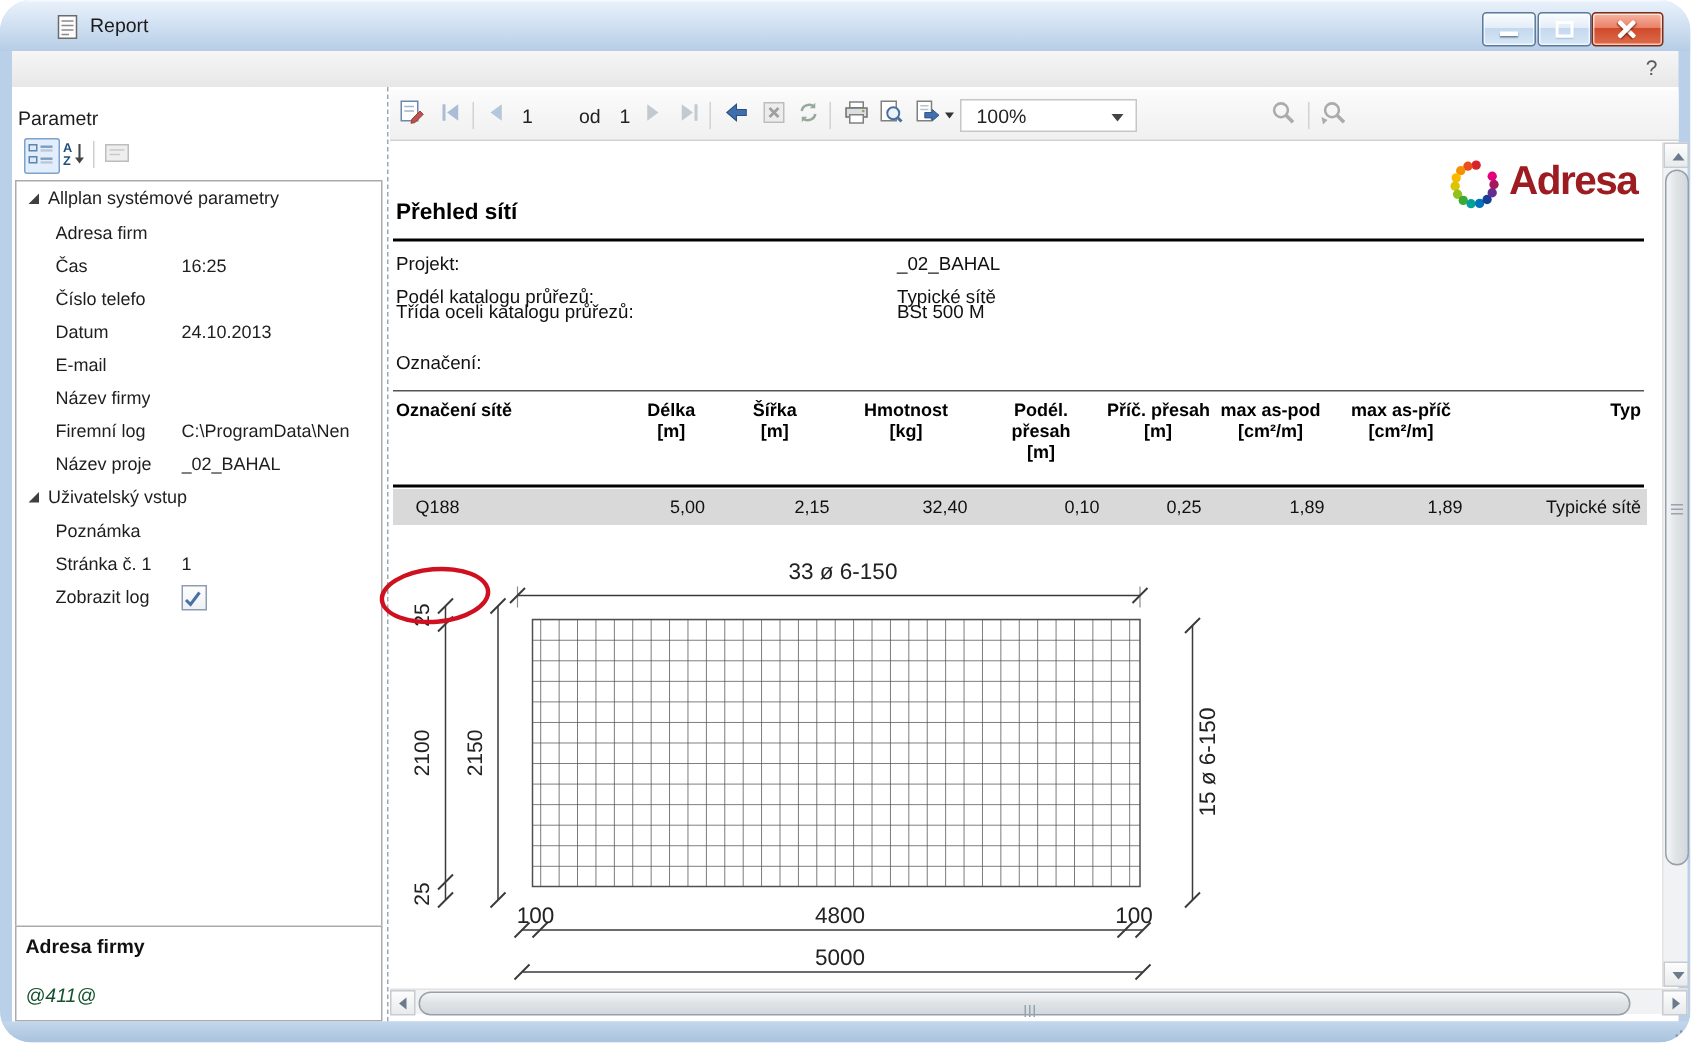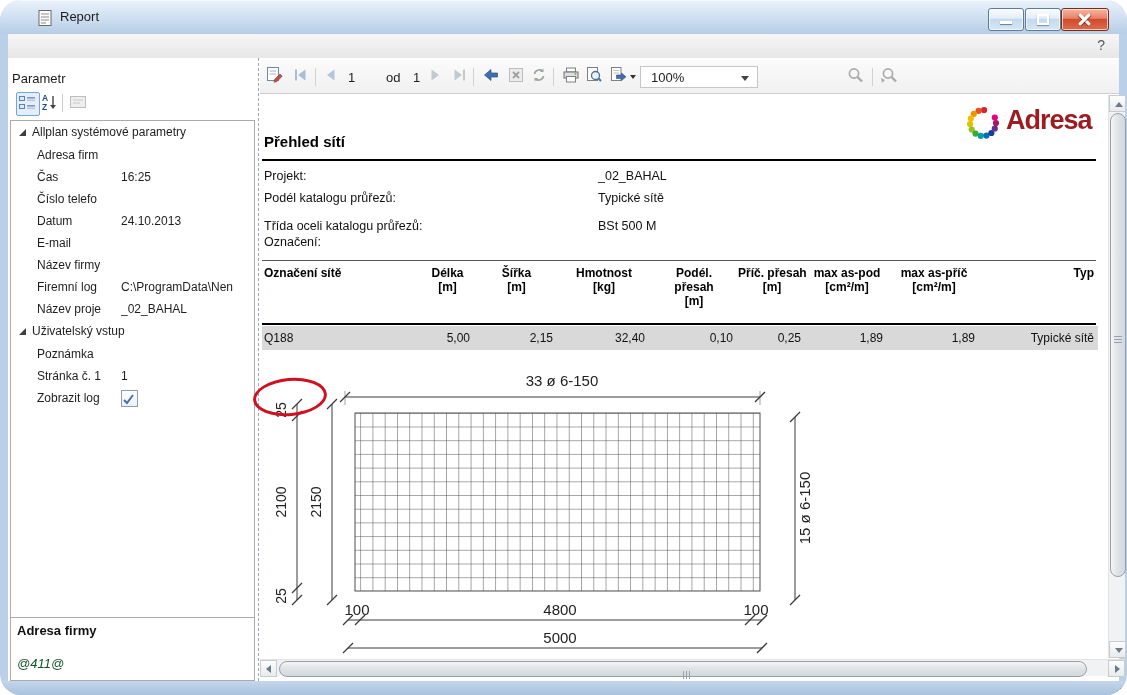--- a/index.html
+++ b/index.html
@@ -60,21 +60,21 @@
 
   .rpage{position:absolute;left:0;top:37px;width:848px;height:563px;background:#fff;overflow:hidden;}
   .rtitle{position:absolute;left:4px;top:38px;font-size:15px;font-weight:bold;color:#000;}
   .rule{position:absolute;left:2px;width:834px;background:#000;}
   .irow{position:absolute;left:4px;width:830px;height:22px;font-size:12.5px;color:#111;}
   .irow .iv{position:absolute;left:334px;top:0;}
   .thead{position:absolute;left:2px;top:171px;width:836px;display:grid;grid-template-columns:158px 55px 83px 92px 88px 68px 82px 92px auto;font-size:12px;font-weight:bold;color:#000;}
   .thead div{white-space:nowrap;}
   .hc{text-align:center;} .hr{text-align:right;padding-right:4px;} .hl{text-align:left;padding-left:2px;}
   .trow{position:absolute;left:2px;top:231px;width:836px;height:24px;line-height:24px;background:#d9d9d9;display:grid;grid-template-columns:158px 55px 83px 92px 88px 68px 82px 92px auto;font-size:12px;color:#111;}
-  .tc{text-align:right;padding-right:5px;} .tl{text-align:left;padding-left:2px;} .tr{text-align:right;padding-right:4px;white-space:nowrap;overflow:hidden;}
+  .tc{text-align:right;padding-right:5px;} .tl{text-align:left;padding-left:15px;} .tr{text-align:right;padding-right:4px;white-space:nowrap;overflow:hidden;}
 
   .logo{position:absolute;left:703px;top:8px;width:140px;height:42px;}
   .logotext{position:absolute;left:43px;top:2px;font-size:27px;font-weight:bold;color:#9c1c21;letter-spacing:-1px;}
 
   .draw{position:absolute;left:2px;top:263px;}
 
   .redellipse{position:absolute;left:245px;top:320px;width:68px;height:32px;border:3px solid #cf1020;border-radius:50%;transform:rotate(-5deg);z-index:40;}
 
   
   .vsb{position:absolute;left:848px;top:37px;width:17px;height:563px;background:#f1f2f3;border-left:1px solid #e3e3e3;box-sizing:border-box;}
@@ -314,21 +314,21 @@
             <circle cx="31.8" cy="14.5" r="3.1" fill="#e5007e"></circle>
           </svg>
           <span class="logotext">Adresa</span>
         </div>
 
         <div class="rtitle">Přehled sítí</div>
         <div class="rule" style="top:64px;height:2px;"></div>
 
         <div class="irow" style="top:74px;"><span>Projekt:</span><span class="iv">_02_BAHAL</span></div>
         <div class="irow" style="top:96px;"><span>Podél katalogu průřezů:</span><span class="iv">Typické sítě</span></div>
-        <div class="irow" style="top:124px;"><span>Třída oceli katalogu průřezů:</span><span class="iv">BSt 500 M</span></div>
+        <div class="irow" style="top:106px;"><span>Třída oceli katalogu průřezů:</span><span class="iv">BSt 500 M</span></div>
         <div class="irow" style="top:140px;"><span>Označení:</span><span class="iv"></span></div>
         <div class="rule" style="top:165px;height:1px;background:#555;"></div>
 
         <div class="thead">
           <div class="hl">
               <div>Označení sítě</div>
             </div>
           <div class="hc">
               <div>Délka</div>
               <div>[m]</div>

